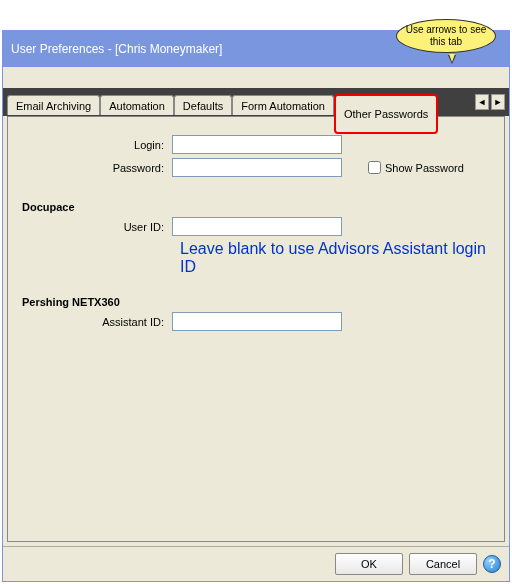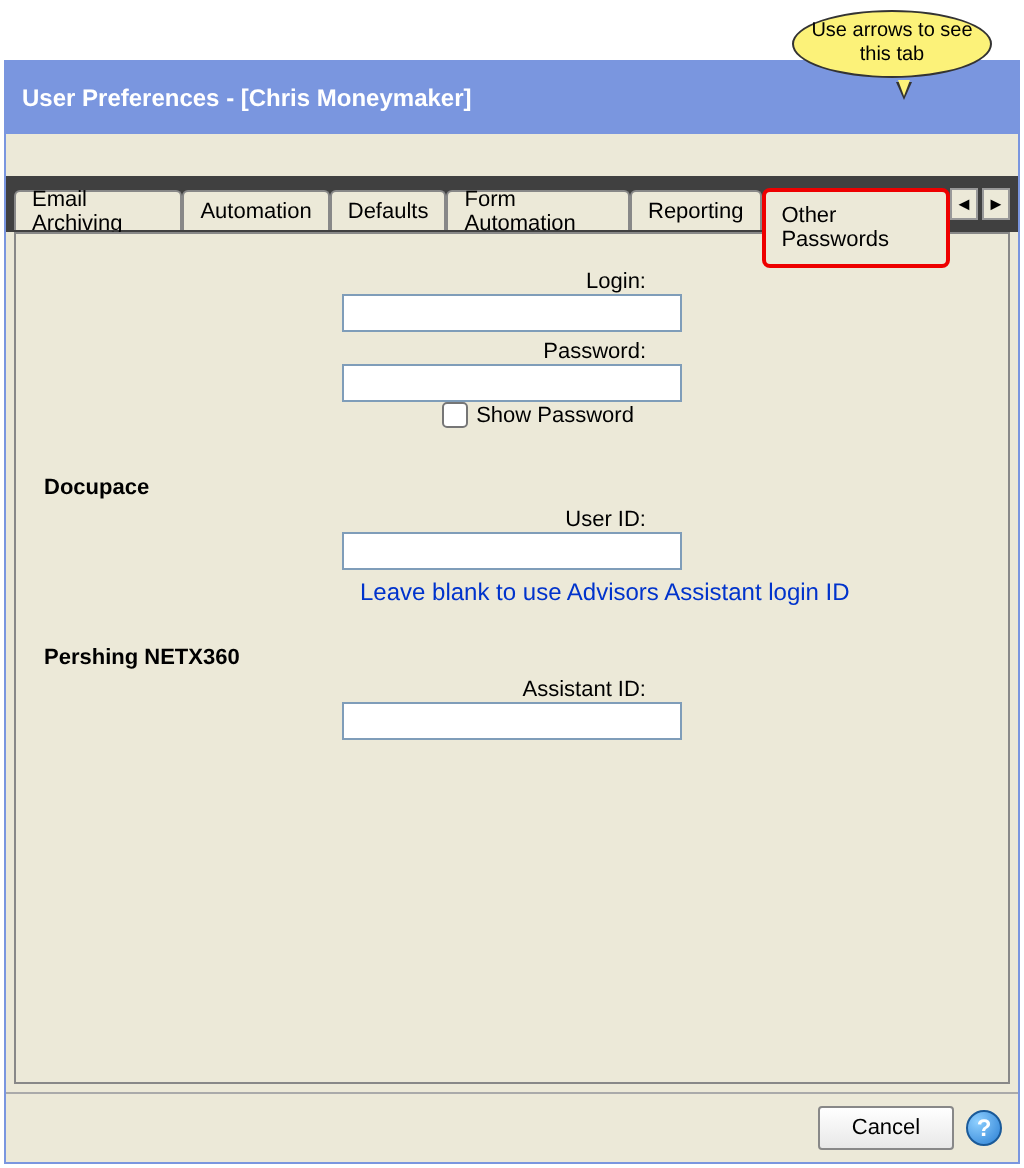--- a/index.html
+++ b/index.html
@@ -7,21 +7,21 @@
       font-family: Tahoma, Arial, sans-serif;
       font-size: 11px;
       background: #fff;
       width: 512px;
       height: 584px;
       position: relative;
       overflow: hidden;
     }
     .callout {
       position: absolute;
-      top: 5px;
+      top: 19px;
       right: 16px;
       width: 100px;
       height: 38px;
       z-index: 10;
     }
     .callout-bubble {
       background: #fcf279;
       border: 1px solid #333;
       border-radius: 50%;
       width: 100px;
@@ -67,21 +67,20 @@
       flex-direction: column;
     }
     .titlebar {
       background: #7a96df;
       color: #fff;
       padding: 4px 8px;
       font-size: 12px;
       height: 36px;
       display: flex;
       align-items: center;
-      font-weight: bold;
     }
     .tabstrip {
       display: flex;
       align-items: flex-start;
       padding: 6px 4px 0 4px;
       height: 28px;
       position: relative;
       background: #404040;
       margin-top: 21px;
     }
@@ -135,21 +134,20 @@
     }
     .section-title {
       font-weight: bold;
       font-size: 11px;
       margin-bottom: 2px;
     }
     .form-row {
       display: flex;
       align-items: center;
       margin: 4px 0;
-      flex-direction: column;
     }
     .form-label {
       width: 150px;
       text-align: right;
       padding-right: 8px;
       font-size: 11px;
     }
     .text-input {
       height: 19px;
       border: 1px solid #7f9db9;
@@ -160,21 +158,21 @@
     .checkbox-wrap {
       display: flex;
       align-items: center;
       margin-left: 10px;
       font-size: 11px;
       padding-left: 16px;
     }
     .checkbox-wrap input { margin-right: 4px; }
     .hint {
       color: #0033cc;
-      font-size: 12px;
+      font-size: 16px;
       margin-left: 158px;
       margin-top: 2px;
     }
     .footer {
       border-top: 1px solid #aaa;
       padding: 6px 8px;
       display: flex;
       justify-content: flex-end;
       align-items: center;
       gap: 6px;
@@ -226,23 +224,20 @@
       </div>
     <div class="tab">
         <span>Automation</span>
       </div>
     <div class="tab">
         <span>Defaults</span>
       </div>
     <div class="tab">
         <span>Form Automation</span>
       </div>
-    <div class="tab">
-        <span>Reporting</span>
-      </div>
     <div class="tab active">
         <span>Other Passwords</span>
       </div>
     <div class="tab-nav">
       <div class="tab-arrow">
           <span>◄</span>
         </div>
       <div class="tab-arrow">
           <span>►</span>
         </div>
@@ -277,18 +272,19 @@
 
     <div class="section-title">Pershing NETX360</div>
     <div class="form-row">
       <div class="form-label">Assistant ID:</div>
       <input type="text" class="text-input" style="width: 170px;" value="">
     </div>
 
   </div>
 
   <div class="footer">
+    <button class="btn"><span>OK</span></button>
     <button class="btn"><span>Cancel</span></button>
     <div class="help-icon">
         <span>?</span>
       </div>
   </div>
 </div>
 
 </body></html>

